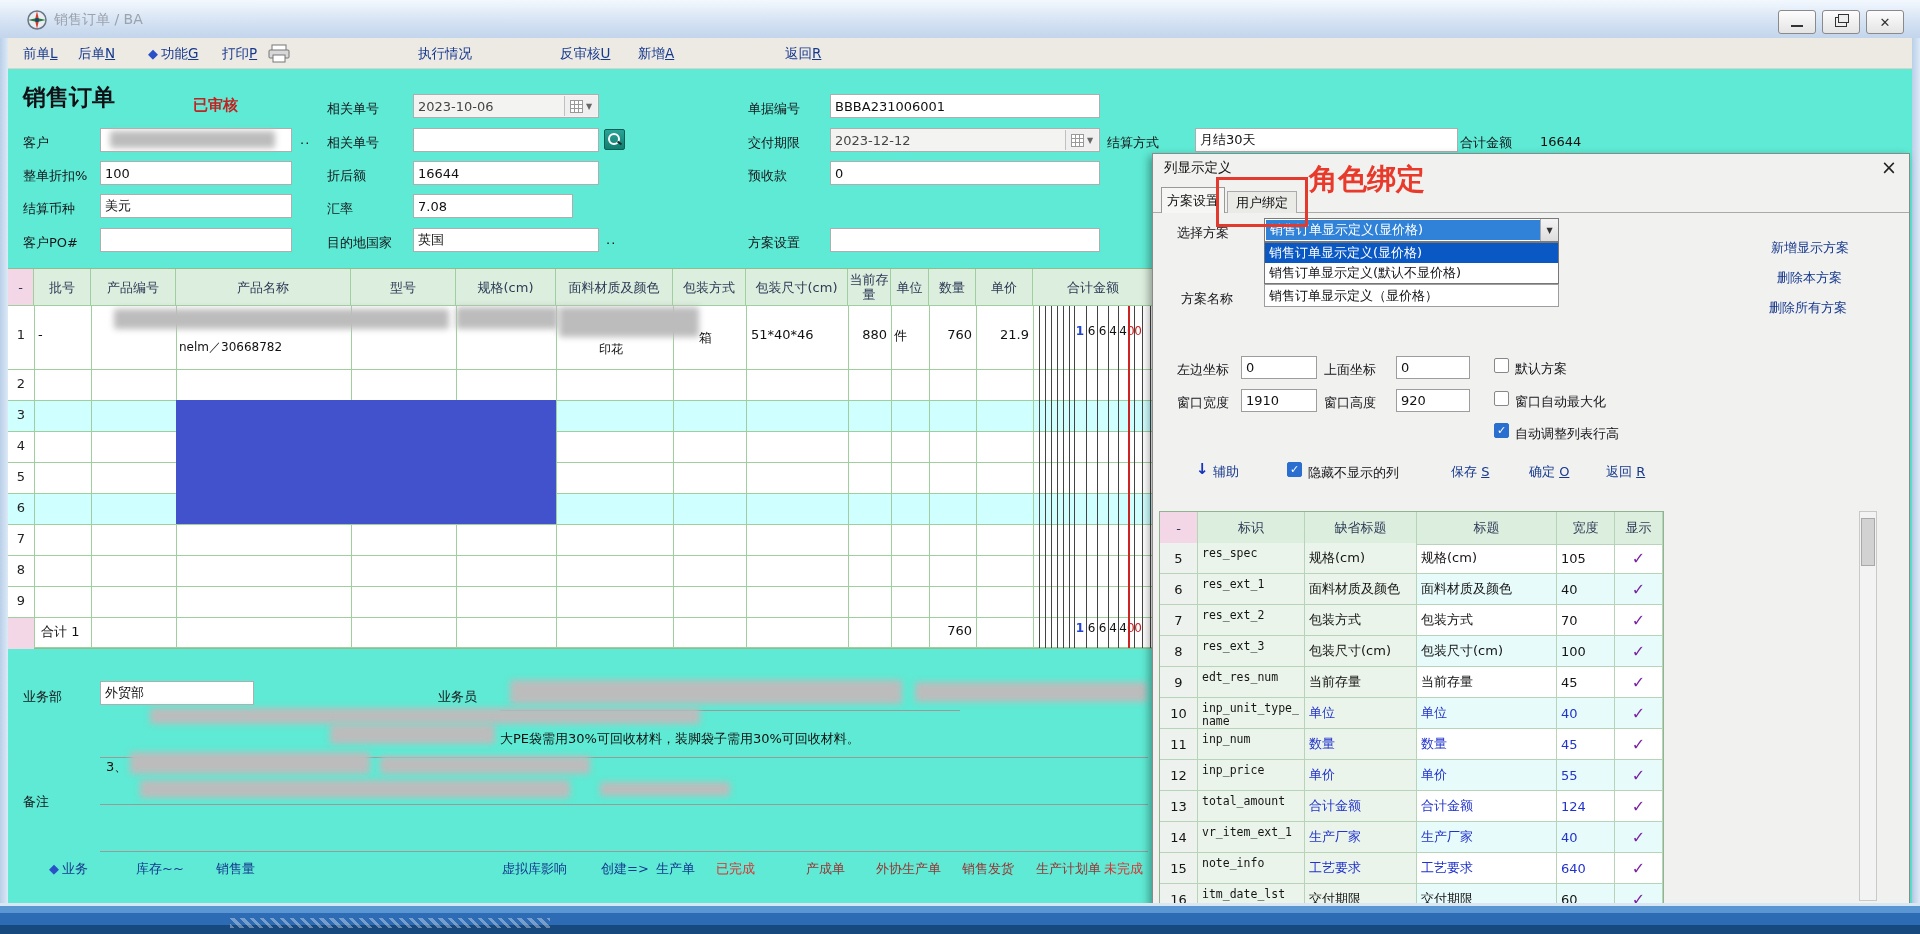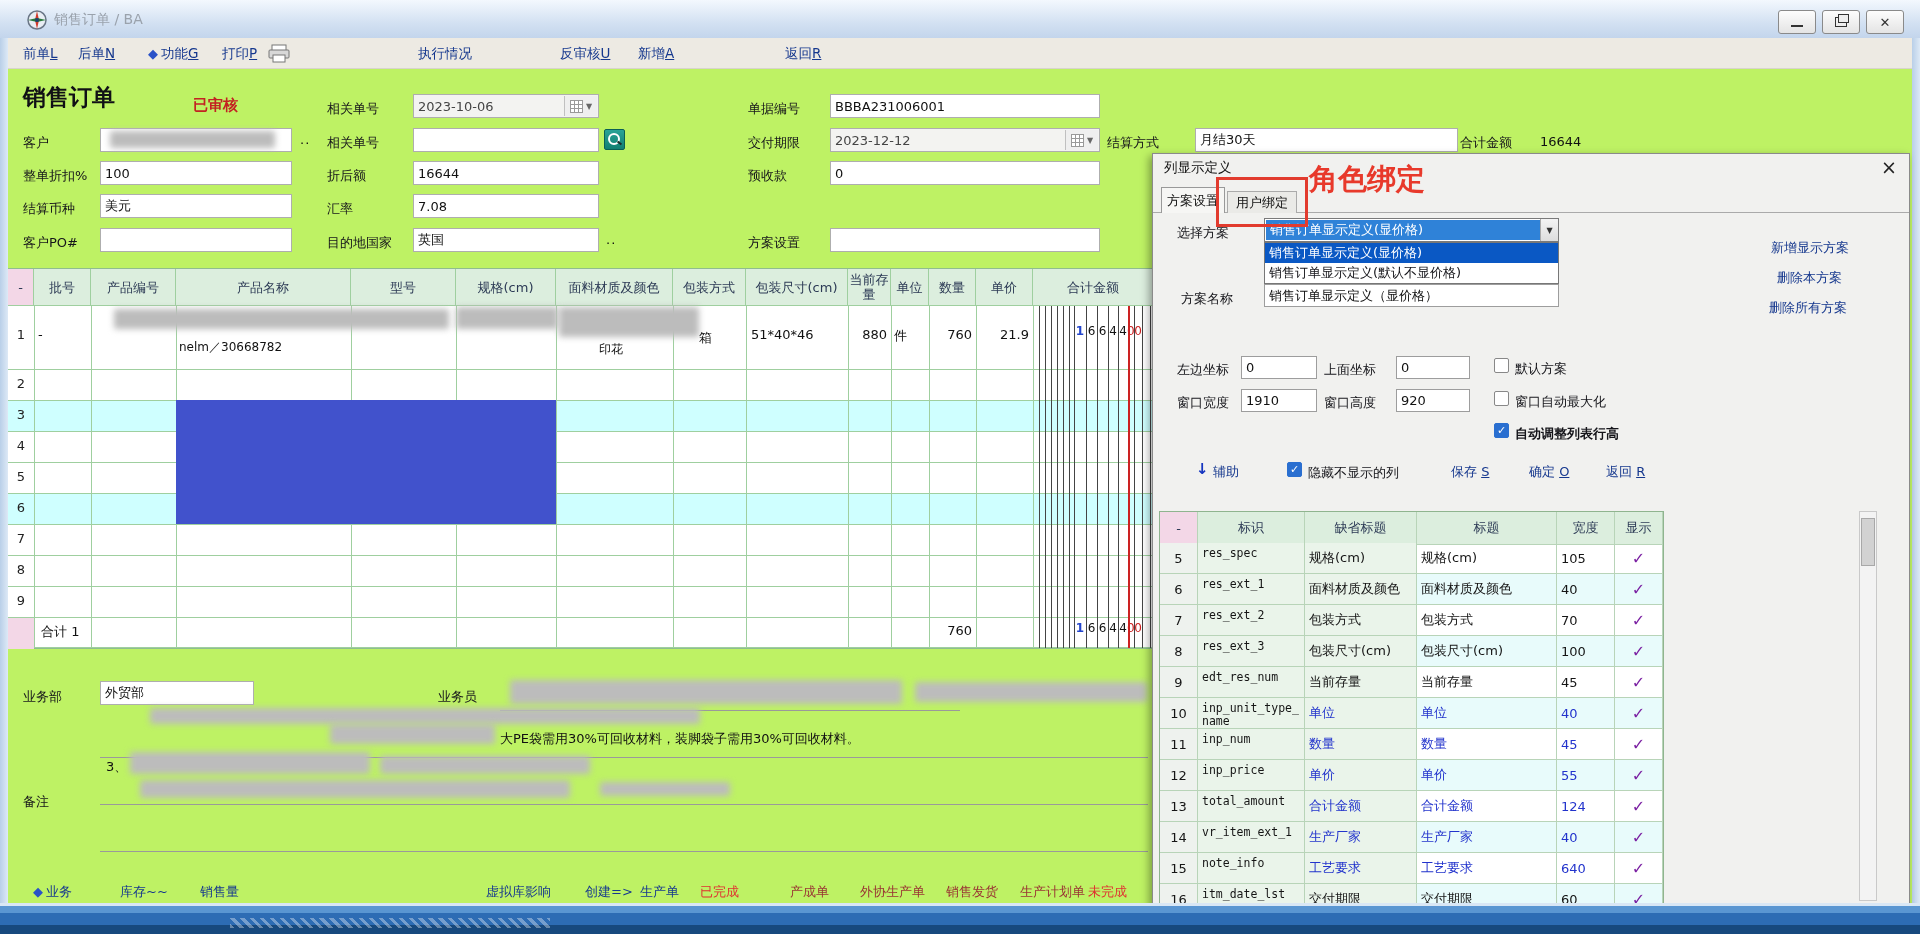--- a/index.html
+++ b/index.html
@@ -1,16 +1,16 @@
 <!DOCTYPE html>
 <html><head>
 <meta charset="utf-8">
 <style>
   html,body{margin:0;padding:0;background:#888;}
-  .win{position:relative;width:1920px;height:934px;background:#bef264;overflow:hidden;
+  .win{position:relative;width:1920px;height:934px;background:#5eead4;overflow:hidden;
        font-family:"DejaVu Sans","Liberation Sans",sans-serif;font-size:13px;color:#15151a;}
   
   .titlebar{position:absolute;left:0;top:0;width:1920px;height:38px;
     background:linear-gradient(#f3f8fe,#d3e1f2 60%,#c3d5ec);border-bottom:1px solid #aebdd2;}
   .title-text{position:absolute;left:54px;top:11px;font-size:14px;color:#9aa2ac;}
   .winbtn{position:absolute;top:10px;width:38px;height:24px;background:linear-gradient(#fdfdfd,#e4e4e4);
     border:1px solid #8a8a8a;border-radius:3px;display:flex;align-items:center;justify-content:center;
     font-size:13px;color:#333;box-sizing:border-box;}
   .glyph-min{width:12px;height:0;border-bottom:2px solid #333;margin-top:8px;}
   .glyph-restore{width:10px;height:8px;border:1.5px solid #333;position:relative;}
@@ -55,21 +55,21 @@
   .gridv,.gridh{position:absolute;background-repeat:no-repeat;}
   .amount-lines{position:absolute;z-index:2;}
   .digit{position:absolute;font-size:12px;color:#111;text-align:center;z-index:4;}
   .d-blue{color:#2244cc;font-weight:bold;}
   .d-red{color:#cc2222;}
   .rownum{position:absolute;width:26px;text-align:center;font-size:13px;color:#222;}
   .totalcell{position:absolute;left:0;top:348px;width:26px;height:31px;background:#f3d7e7;border-top:1px solid #9fcf9f;}
   
   .rule{position:absolute;height:1px;background:#9a9a9a;}
   
-  .flink{position:absolute;top:883px;font-size:13px;white-space:nowrap;}
+  .flink{position:absolute;top:860px;font-size:13px;white-space:nowrap;margin-left:16px;}
   .f-blue{color:#16388e;} .f-red{color:#e03030;} .f-maroon{color:#993333;}
   
   .dialog{position:absolute;left:1152px;top:153px;width:758px;height:754px;background:#f1f1ef;
       border:1px solid #8a8a8a;box-sizing:border-box;z-index:40;box-shadow:-3px 3px 8px rgba(0,0,0,.35);}
   .dlg-title{position:absolute;left:11px;top:5px;font-size:13.5px;color:#111;}
   .dlg-close{position:absolute;left:728px;top:2px;font-size:19px;color:#222;}
   .annotation{position:absolute;left:156px;top:6px;font-size:29px;font-weight:bold;color:#e8392b;}
   .tabline{position:absolute;left:0;top:58px;width:756px;height:1px;background:#aaa;}
   .tab{position:absolute;box-sizing:border-box;text-align:center;font-size:13px;color:#111;}
   .tab.active{left:8px;top:33px;width:64px;height:26px;background:#f6f6f4;border:1px solid #999;border-bottom:none;line-height:25px;}
@@ -202,21 +202,21 @@
   <span class="lbl" style="left:748px;top:167px">预收款</span>
   <div class="inp" style="left:830px;top:161px;width:270px">
       <span>0</span>
     </div>
 
   <span class="lbl" style="left:23px;top:200px">结算币种</span>
   <div class="inp" style="left:100px;top:194px;width:192px">
       <span>美元</span>
     </div>
   <span class="lbl" style="left:327px;top:200px">汇率</span>
-  <div class="inp" style="left:413px;top:194px;width:186px">
+  <div class="inp" style="left:413px;top:194px;width:160px">
       <span>7.08</span>
     </div>
 
   <span class="lbl" style="left:23px;top:234px">客户PO#</span>
   <div class="inp" style="left:100px;top:228px;width:192px"></div>
   <span class="lbl" style="left:327px;top:234px">目的地国家</span>
   <div class="inp" style="left:413px;top:228px;width:186px">
       <span>英国</span>
     </div>
   <span class="dots" style="left:606px;top:232px">..</span>
@@ -383,21 +383,21 @@
         <span>1910</span>
       </div>
     <span class="lbl" style="left:171px;top:240px">窗口高度</span>
     <div class="dfield" style="left:243px;top:235px;width:74px">
         <span>920</span>
       </div>
     <div class="cb" style="left:341px;top:237px"></div>
     <span class="lbl" style="left:362px;top:239px">窗口自动最大化</span>
 
     <div class="cb on" style="left:341px;top:269px">✓</div>
-    <span class="lbl" style="left:362px;top:271px;font-weight:bold">自动调整列表行高</span>
+    <span class="lbl" style="left:362px;top:271px;font-weight:normal">自动调整列表行高</span>
 
     <span class="downarrow" style="left:43px;top:306px">↓</span>
     <a class="dlink" style="left:60px;top:309px">辅助</a>
     <div class="cb on" style="left:134px;top:308px">✓</div>
     <span class="lbl" style="left:155px;top:310px">隐藏不显示的列</span>
     <a class="dlink" style="left:298px;top:309px"><span>保存</span> <u>S</u></a>
     <a class="dlink" style="left:376px;top:309px"><span>确定</span> <u>O</u></a>
     <a class="dlink" style="left:453px;top:309px"><span>返回</span> <u>R</u></a>
 
     <div class="dtable">

